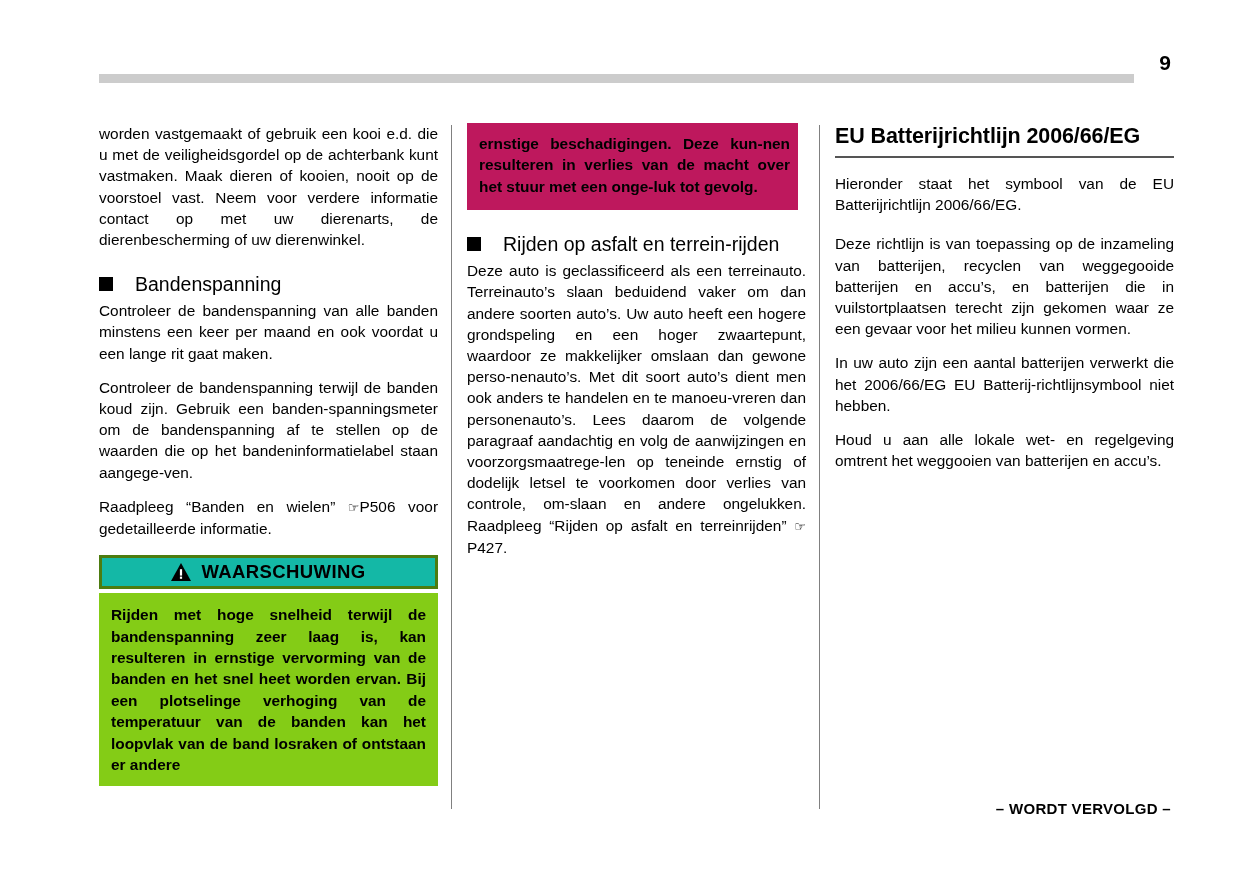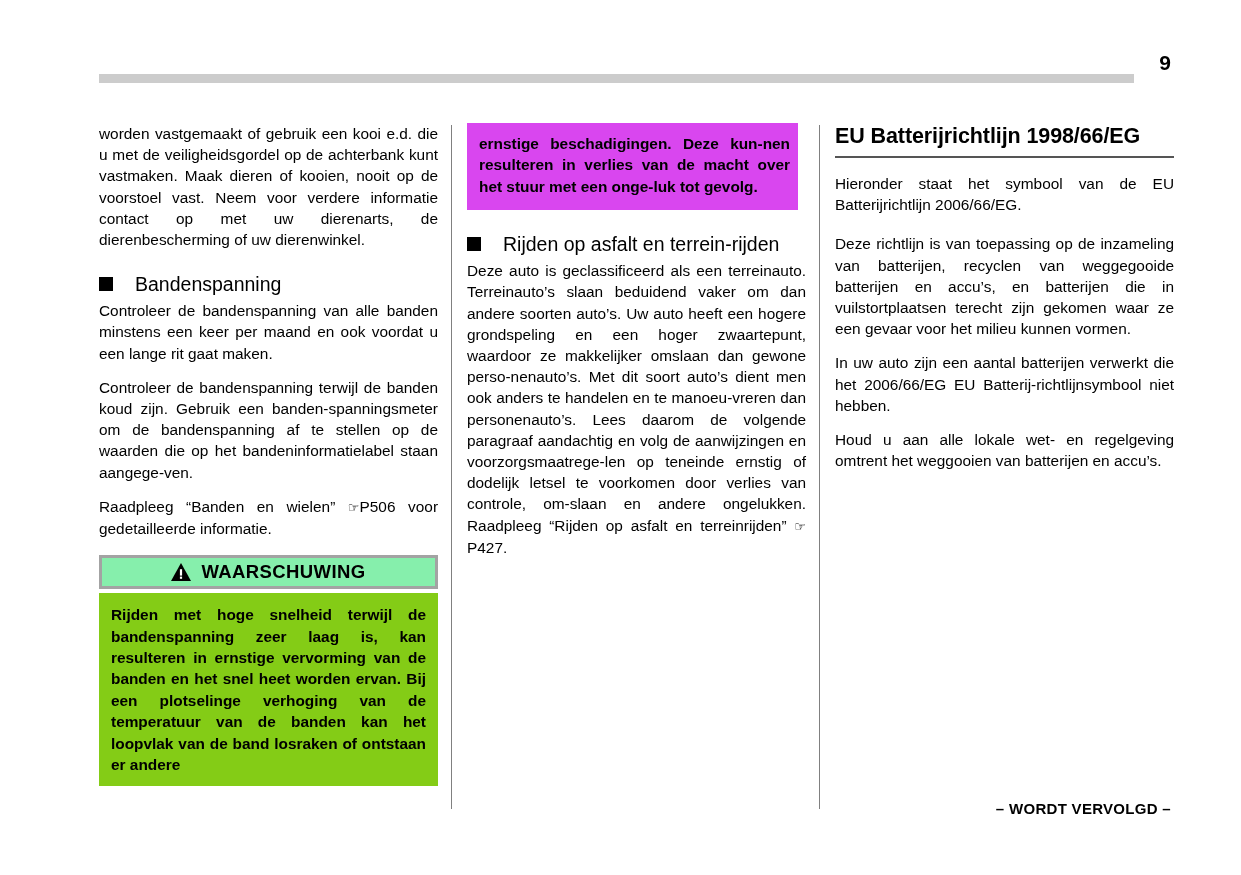--- a/index.html
+++ b/index.html
@@ -113,22 +113,22 @@
     border-top: 2px solid #555555;
     margin: 6px 0 15px 0;
     height: 0;
   }
 
   
   .warning-box {
     margin-top: 16px;
   }
   .warning-head {
-    border: 3px solid #a3a3a3;
-    background: #86efac;
+    border: 3px solid #4d7c0f;
+    background: #14b8a6;
     height: 28px;
     display: flex;
     align-items: center;
     justify-content: center;
     gap: 10px;
   }
   .warning-head .tri-icon {
     display: inline-block;
     width: 20px;
     height: 18px;
@@ -150,21 +150,21 @@
     margin: 0;
     font-size: 15.4px;
     line-height: 21.4px;
     font-weight: bold;
     text-align: justify;
     text-justify: inter-word;
   }
 
   
   .warning-cont {
-    background: #d946ef;
+    background: #be185d;
     padding: 10px 8px 13px 12px;
     margin: 0 8px 0 0;
   }
   .warning-cont p {
     margin: 0;
     font-size: 15.4px;
     line-height: 21.4px;
     font-weight: bold;
     text-align: justify;
     text-justify: inter-word;
@@ -244,21 +244,21 @@
       <span class="bullet"></span>
       <span>Rijden op asfalt en terrein-rijden</span>
     </h2>
 
     <p class="body"><span>Deze auto is geclassificeerd als een terreinauto. Terreinauto’s slaan beduidend vaker om dan andere soorten auto’s. Uw auto heeft een hogere grondspeling en een hoger zwaartepunt, waardoor ze makkelijker omslaan dan gewone perso-nenauto’s. Met dit soort auto’s dient men ook anders te handelen en te manoeu-vreren dan personenauto’s. Lees daarom de volgende paragraaf aandachtig en volg de aanwijzingen en voorzorgsmaatrege-len op teneinde ernstig of dodelijk letsel te voorkomen door verlies van controle, om-slaan en andere ongelukken. Raadpleeg “Rijden op asfalt en terreinrijden”</span> <span class="ref-hand">☞</span><span>P427.</span></p>
 
   </div>
 
   <div class="column" id="col-3">
 
-    <h1 class="chapter">EU Batterijrichtlijn 1998/66/EG</h1>
+    <h1 class="chapter">EU Batterijrichtlijn 2006/66/EG</h1>
     <hr class="chapter-rule">
 
     <p class="body nogap">Hieronder staat het symbool van de EU Batterijrichtlijn 2006/66/EG.</p>
 
     <p class="body">Deze richtlijn is van toepassing op de inzameling van batterijen, recyclen van weggegooide batterijen en accu’s, en batterijen die in vuilstortplaatsen terecht zijn gekomen waar ze een gevaar voor het milieu kunnen vormen.</p>
 
     <p class="body">In uw auto zijn een aantal batterijen verwerkt die het 2006/66/EG EU Batterij-richtlijnsymbool niet hebben.</p>
 
     <p class="body">Houd u aan alle lokale wet- en regelgeving omtrent het weggooien van batterijen en accu’s.</p>
 

